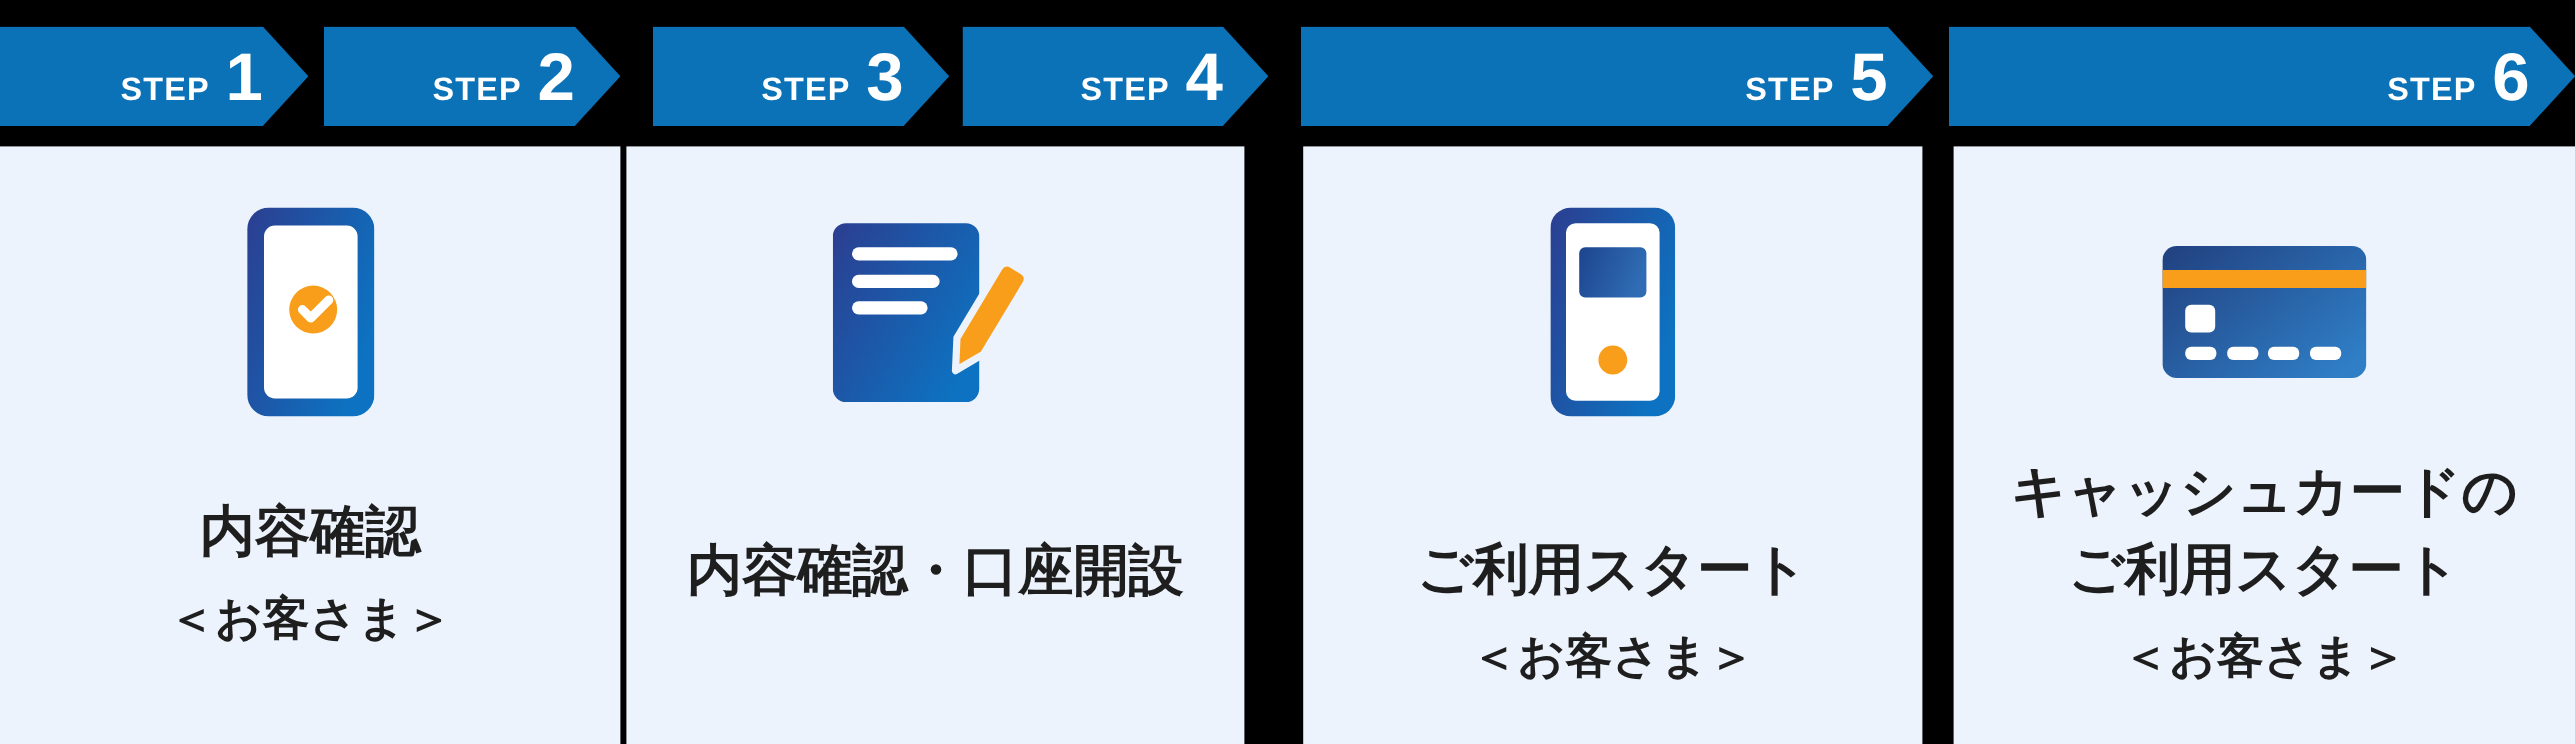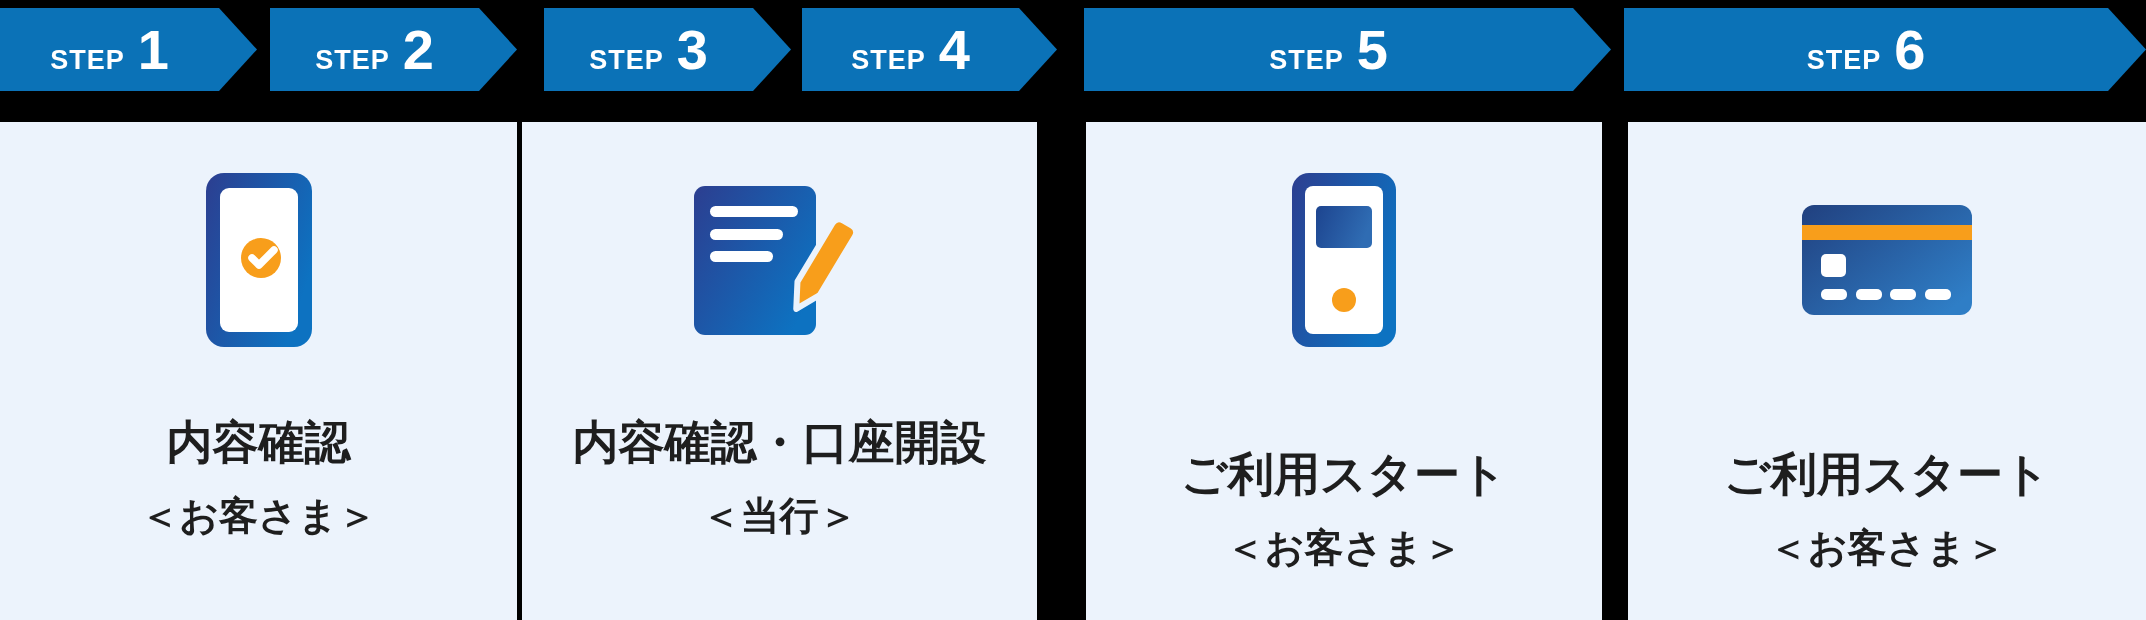--- a/index.html
+++ b/index.html
@@ -5,24 +5,24 @@
   html,body{margin:0;padding:0;background:#000;}
   #stage{
     position:relative;
     width:2146px;height:620px;
     background:#000;
     font-family:"Liberation Sans","DejaVu Sans",sans-serif;
     overflow:hidden;
   }
   
   .arrow{
-    position:absolute;top:8px;height:83px;
+    position:absolute;top:22px;height:83px;
     background:#0B72B7;
     clip-path:polygon(0 0, calc(100% - 38px) 0, 100% 50%, calc(100% - 38px) 100%, 0 100%);
-    display:flex;align-items:center;justify-content:center;
+    display:flex;align-items:center;justify-content:flex-end;
     padding-right:38px;box-sizing:border-box;
   }
   .s1{left:0;width:257px}
   .s2{left:270px;width:247px}
   .s3{left:544px;width:247px}
   .s4{left:802px;width:255px}
   .s5{left:1084px;width:527px}
   .s6{left:1624px;width:522px}
   .step-label{display:flex;align-items:baseline;gap:13px;color:#fff;}
   .step-word{font-size:27px;font-weight:bold;letter-spacing:1px;}
@@ -126,21 +126,20 @@
         <rect x="16" y="67" width="63" height="11" rx="5.5" fill="#fff"></rect>
         <g transform="translate(128,82) rotate(31)">
           <path d="M -13 -42 Q -13 -50 -5 -50 L 5 -50 Q 13 -50 13 -42 L 13 26 L 0 50 L -13 26 Z" fill="#F89E1B" stroke="#ECF3FC" stroke-width="6" stroke-linejoin="round"></path>
         </g>
       </svg>
     </div>
     <div class="caption">
       <div class="title">
         <span>内容確認・口座開設</span>
       </div>
-      <div class="actor">＜当行＞</div>
     </div>
   </section>
 
   <section class="panel p3">
     <div class="icon-wrap">
       <svg width="104" height="174" viewBox="0 0 104 174" aria-hidden="true">
         <defs>
           <linearGradient id="gDev" x1="0" y1="0" x2="1" y2="0.55">
             <stop offset="0" stop-color="#2C3E90"></stop>
               <stop offset="1" stop-color="#0D72C1"></stop>
@@ -178,20 +177,20 @@
         <rect x="0" y="20" width="170" height="15" fill="#F89E1B"></rect>
         <rect x="19" y="49" width="25" height="23" rx="5" fill="#fff"></rect>
         <rect x="19" y="84" width="26" height="11" rx="5" fill="#fff"></rect>
         <rect x="54" y="84" width="26" height="11" rx="5" fill="#fff"></rect>
         <rect x="88" y="84" width="26" height="11" rx="5" fill="#fff"></rect>
         <rect x="123" y="84" width="26" height="11" rx="5" fill="#fff"></rect>
       </svg>
     </div>
     <div class="caption">
       <div class="title">
-        <br>
+        <span>キャッシュカードの</span><br>
         <span>ご利用スタート</span>
       </div>
       <div class="actor">＜お客さま＞</div>
     </div>
   </section>
 
 </div>
 
 </body></html>

